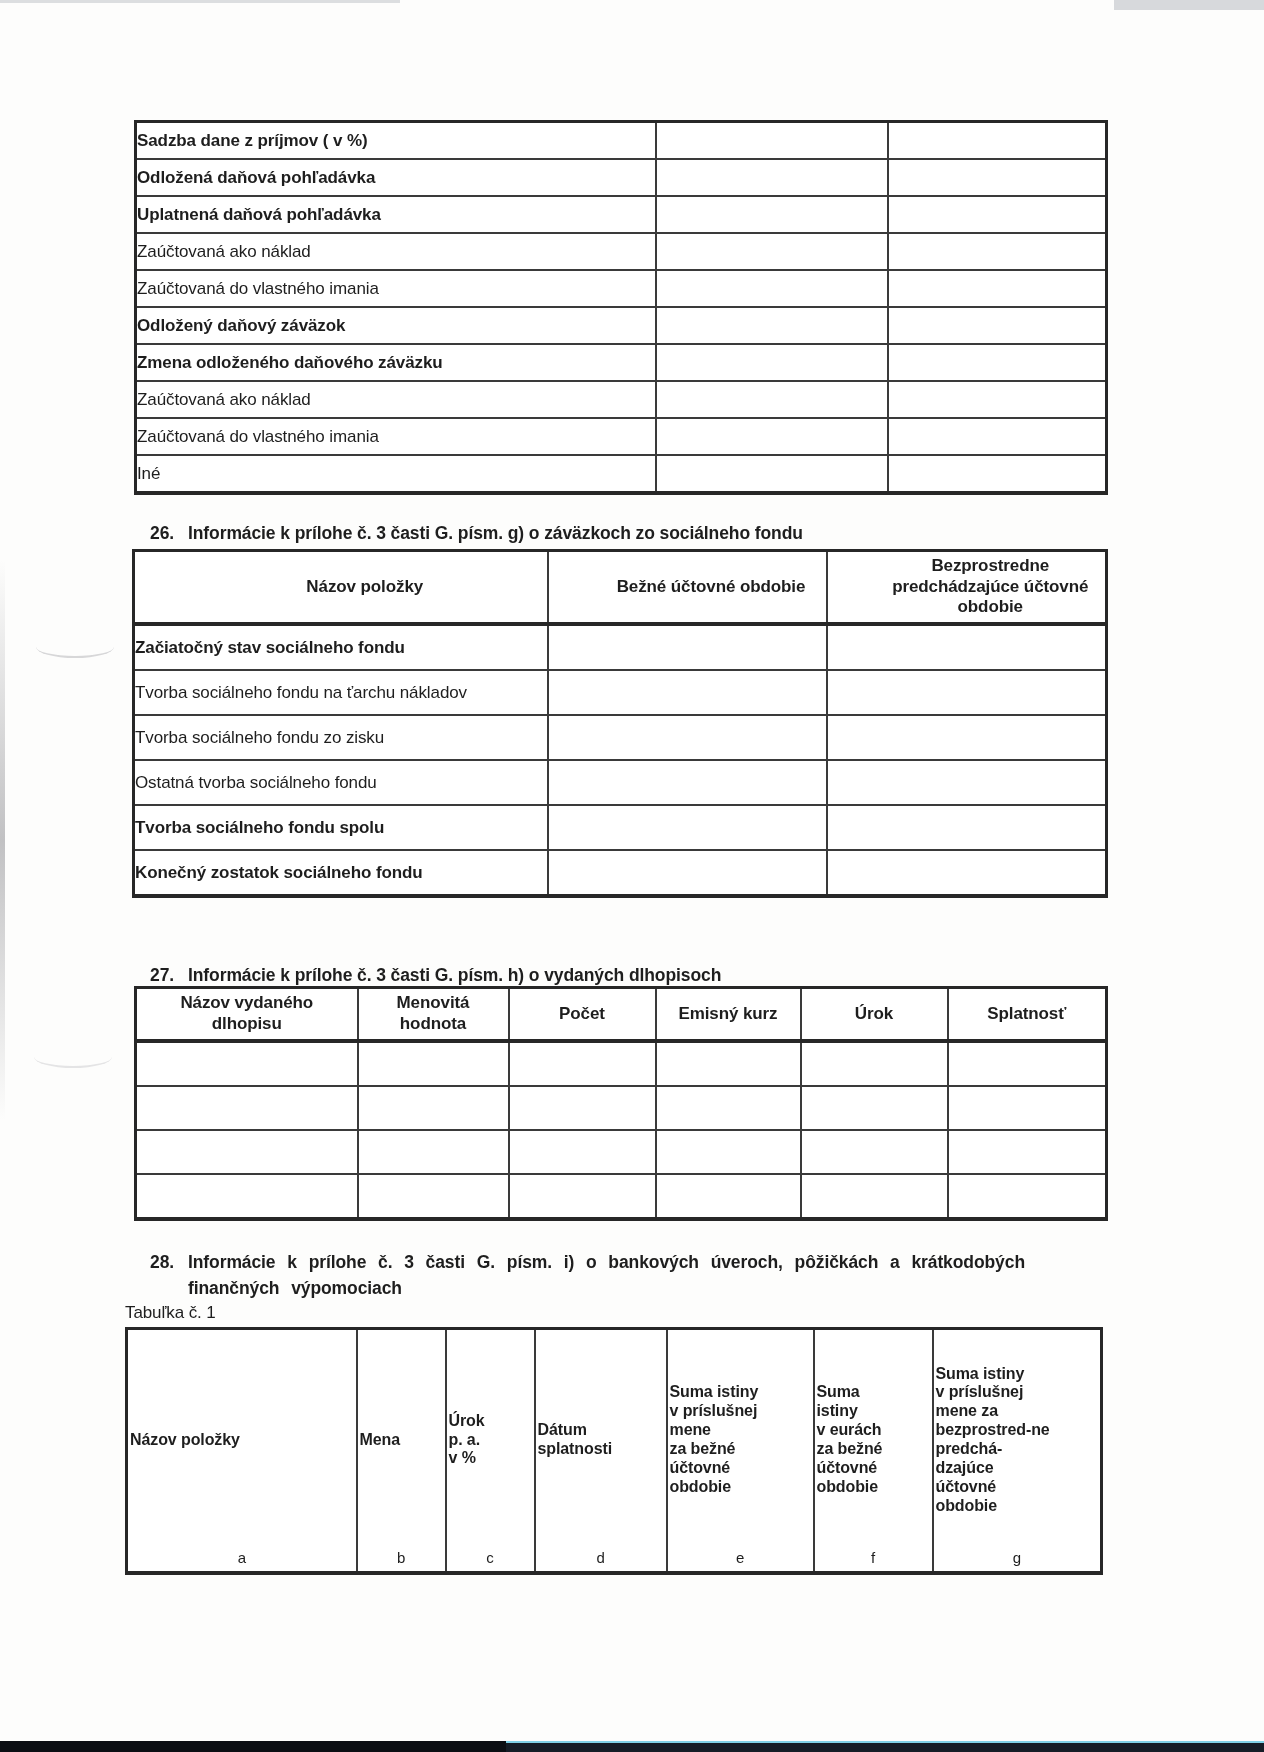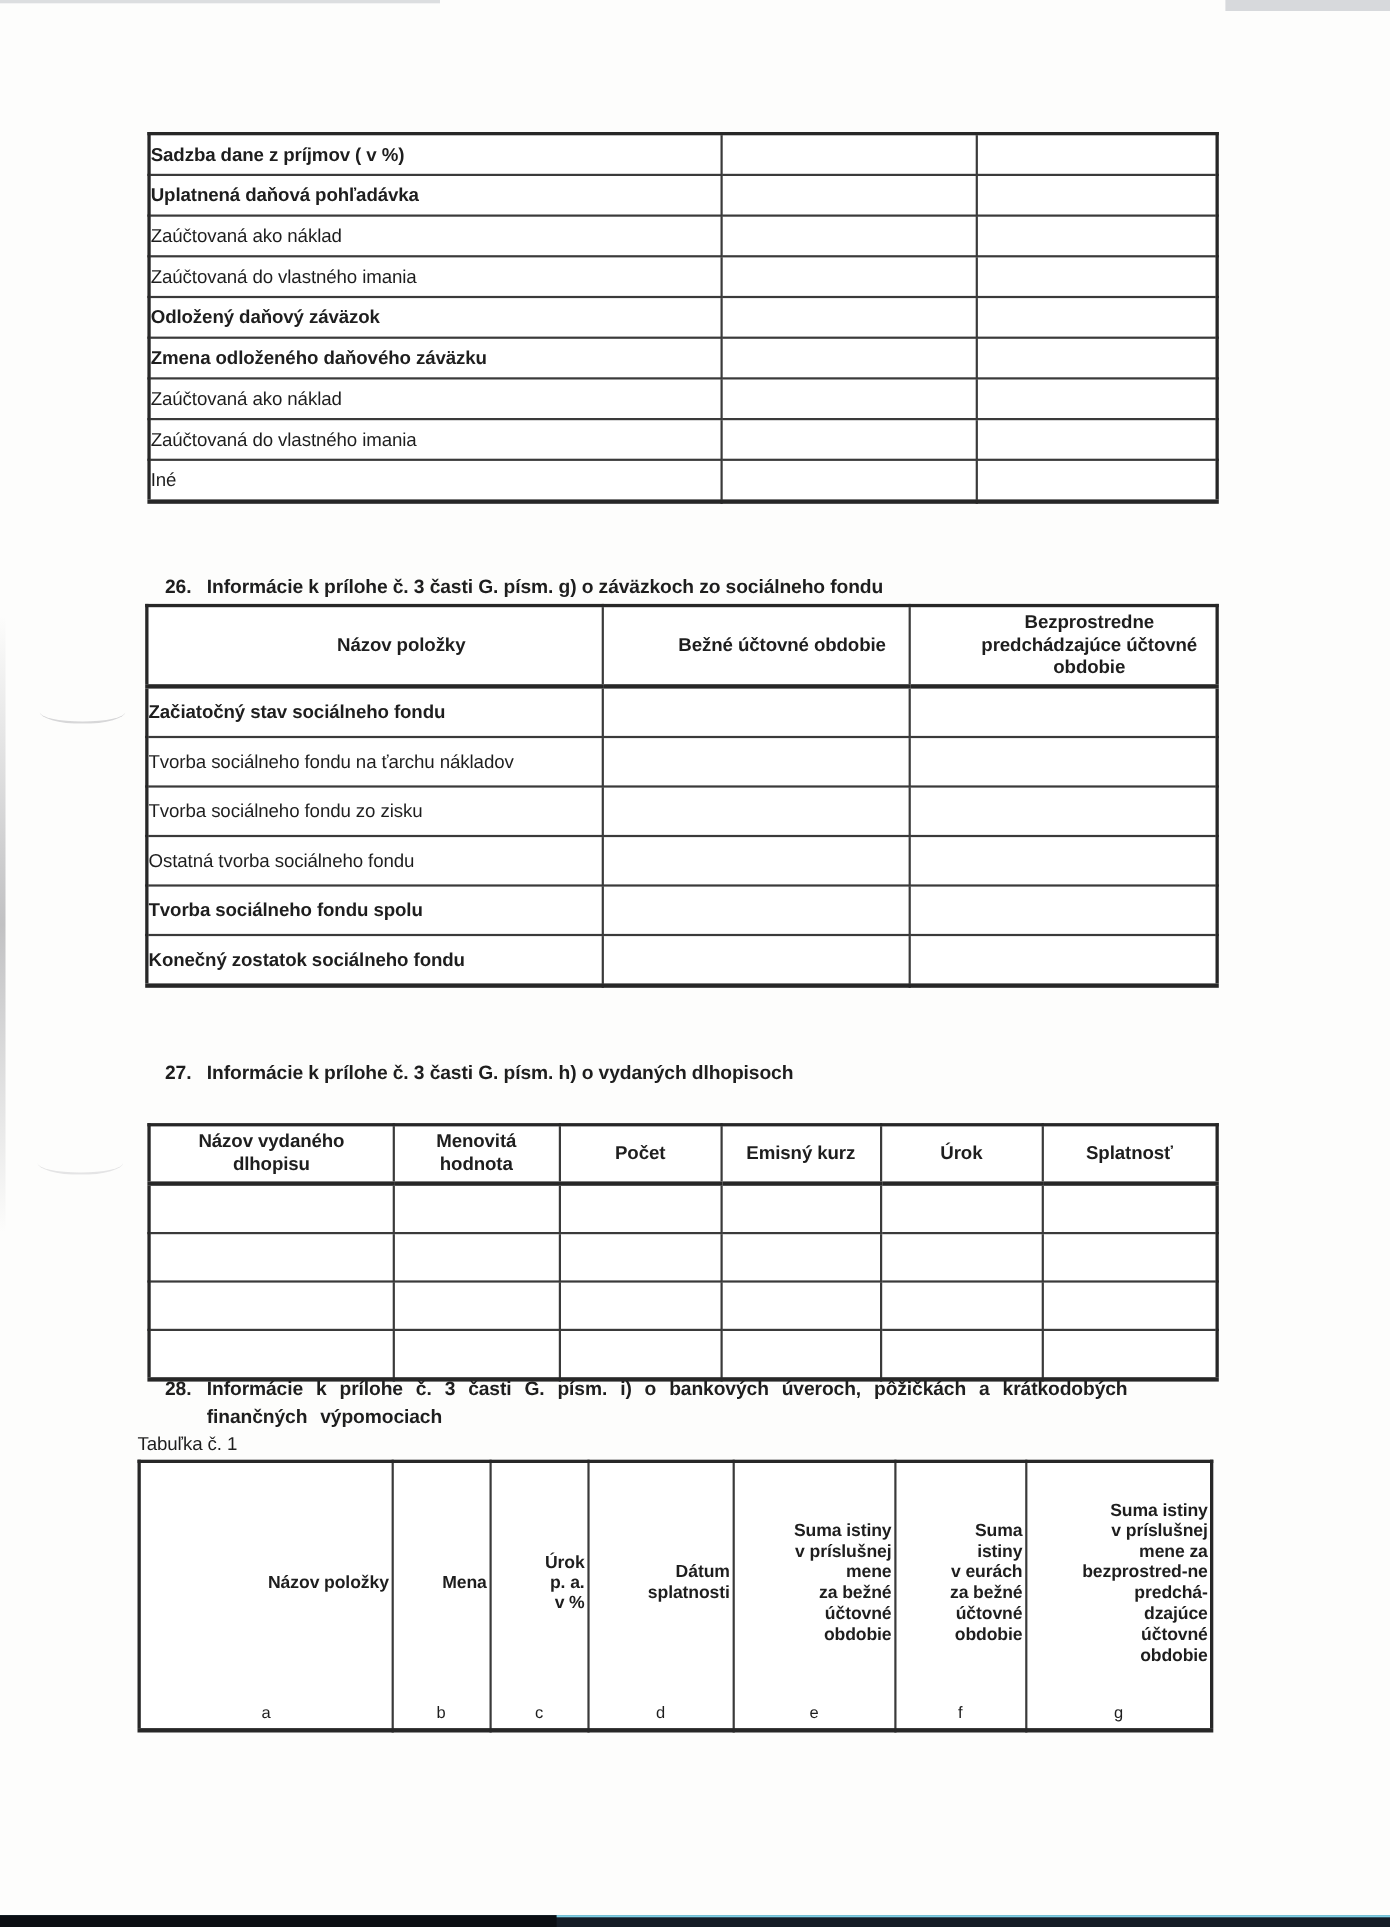--- a/index.html
+++ b/index.html
@@ -39,30 +39,30 @@
   
   .t1{left:134px;top:120px;width:971px;}
   .t1 td{height:35px;}
 
   
   .t26{left:132px;top:549px;width:973px;}
   .t26 tr.hrow th{height:70px;padding-left:48px;}
   .t26 td{height:43px;}
 
   
-  .t27{left:134px;top:1021px;width:971px;}
+  .t27{left:134px;top:986px;width:971px;}
   .t27 tr.hrow th{height:50px;}
   .t27 td{height:42px;}
 
   
   .t28{left:125px;top:1327px;width:975px;}
   .t28 td{height:241px;vertical-align:top;}
   .c28{display:flex;flex-direction:column;height:241px;}
   .c28 .hdr{margin-top:auto;margin-bottom:auto;font-weight:700;font-size:16px;
-            text-align:right;line-height:1.18;white-space:pre-line;padding:0 2px;}
+            text-align:left;line-height:1.18;white-space:pre-line;padding:0 2px;}
   .c28 .letter{text-align:center;font-size:15px;font-weight:400;padding-bottom:6px;line-height:1;}
 
   
   .heading{position:absolute;display:flex;font-weight:700;font-size:17.5px;line-height:26px;}
   .heading .num{flex:0 0 38px;}
   .heading .ht{white-space:pre-line;}
   .h26{left:150px;top:520px;width:920px;}
   .h27{left:150px;top:962px;width:920px;}
   .h28{left:150px;top:1249px;width:930px;}
   .h28 .ht{word-spacing:7px;}
@@ -81,20 +81,25 @@
 
   <table class="t t1">
     <colgroup>
         <col style="width:520px">
         <col style="width:232px">
         <col style="width:219px">
       </colgroup>
     <tbody>
       <tr>
         <td class="lbl b">Sadzba dane z príjmov ( v %)</td>
+        <td></td>
+        <td></td>
+      </tr>
+      <tr>
+        <td class="lbl b">Odložená daňová pohľadávka</td>
         <td></td>
         <td></td>
       </tr>
       <tr>
         <td class="lbl b">Uplatnená daňová pohľadávka</td>
         <td></td>
         <td></td>
       </tr>
       <tr>
         <td class="lbl">Zaúčtovaná ako náklad</td>

